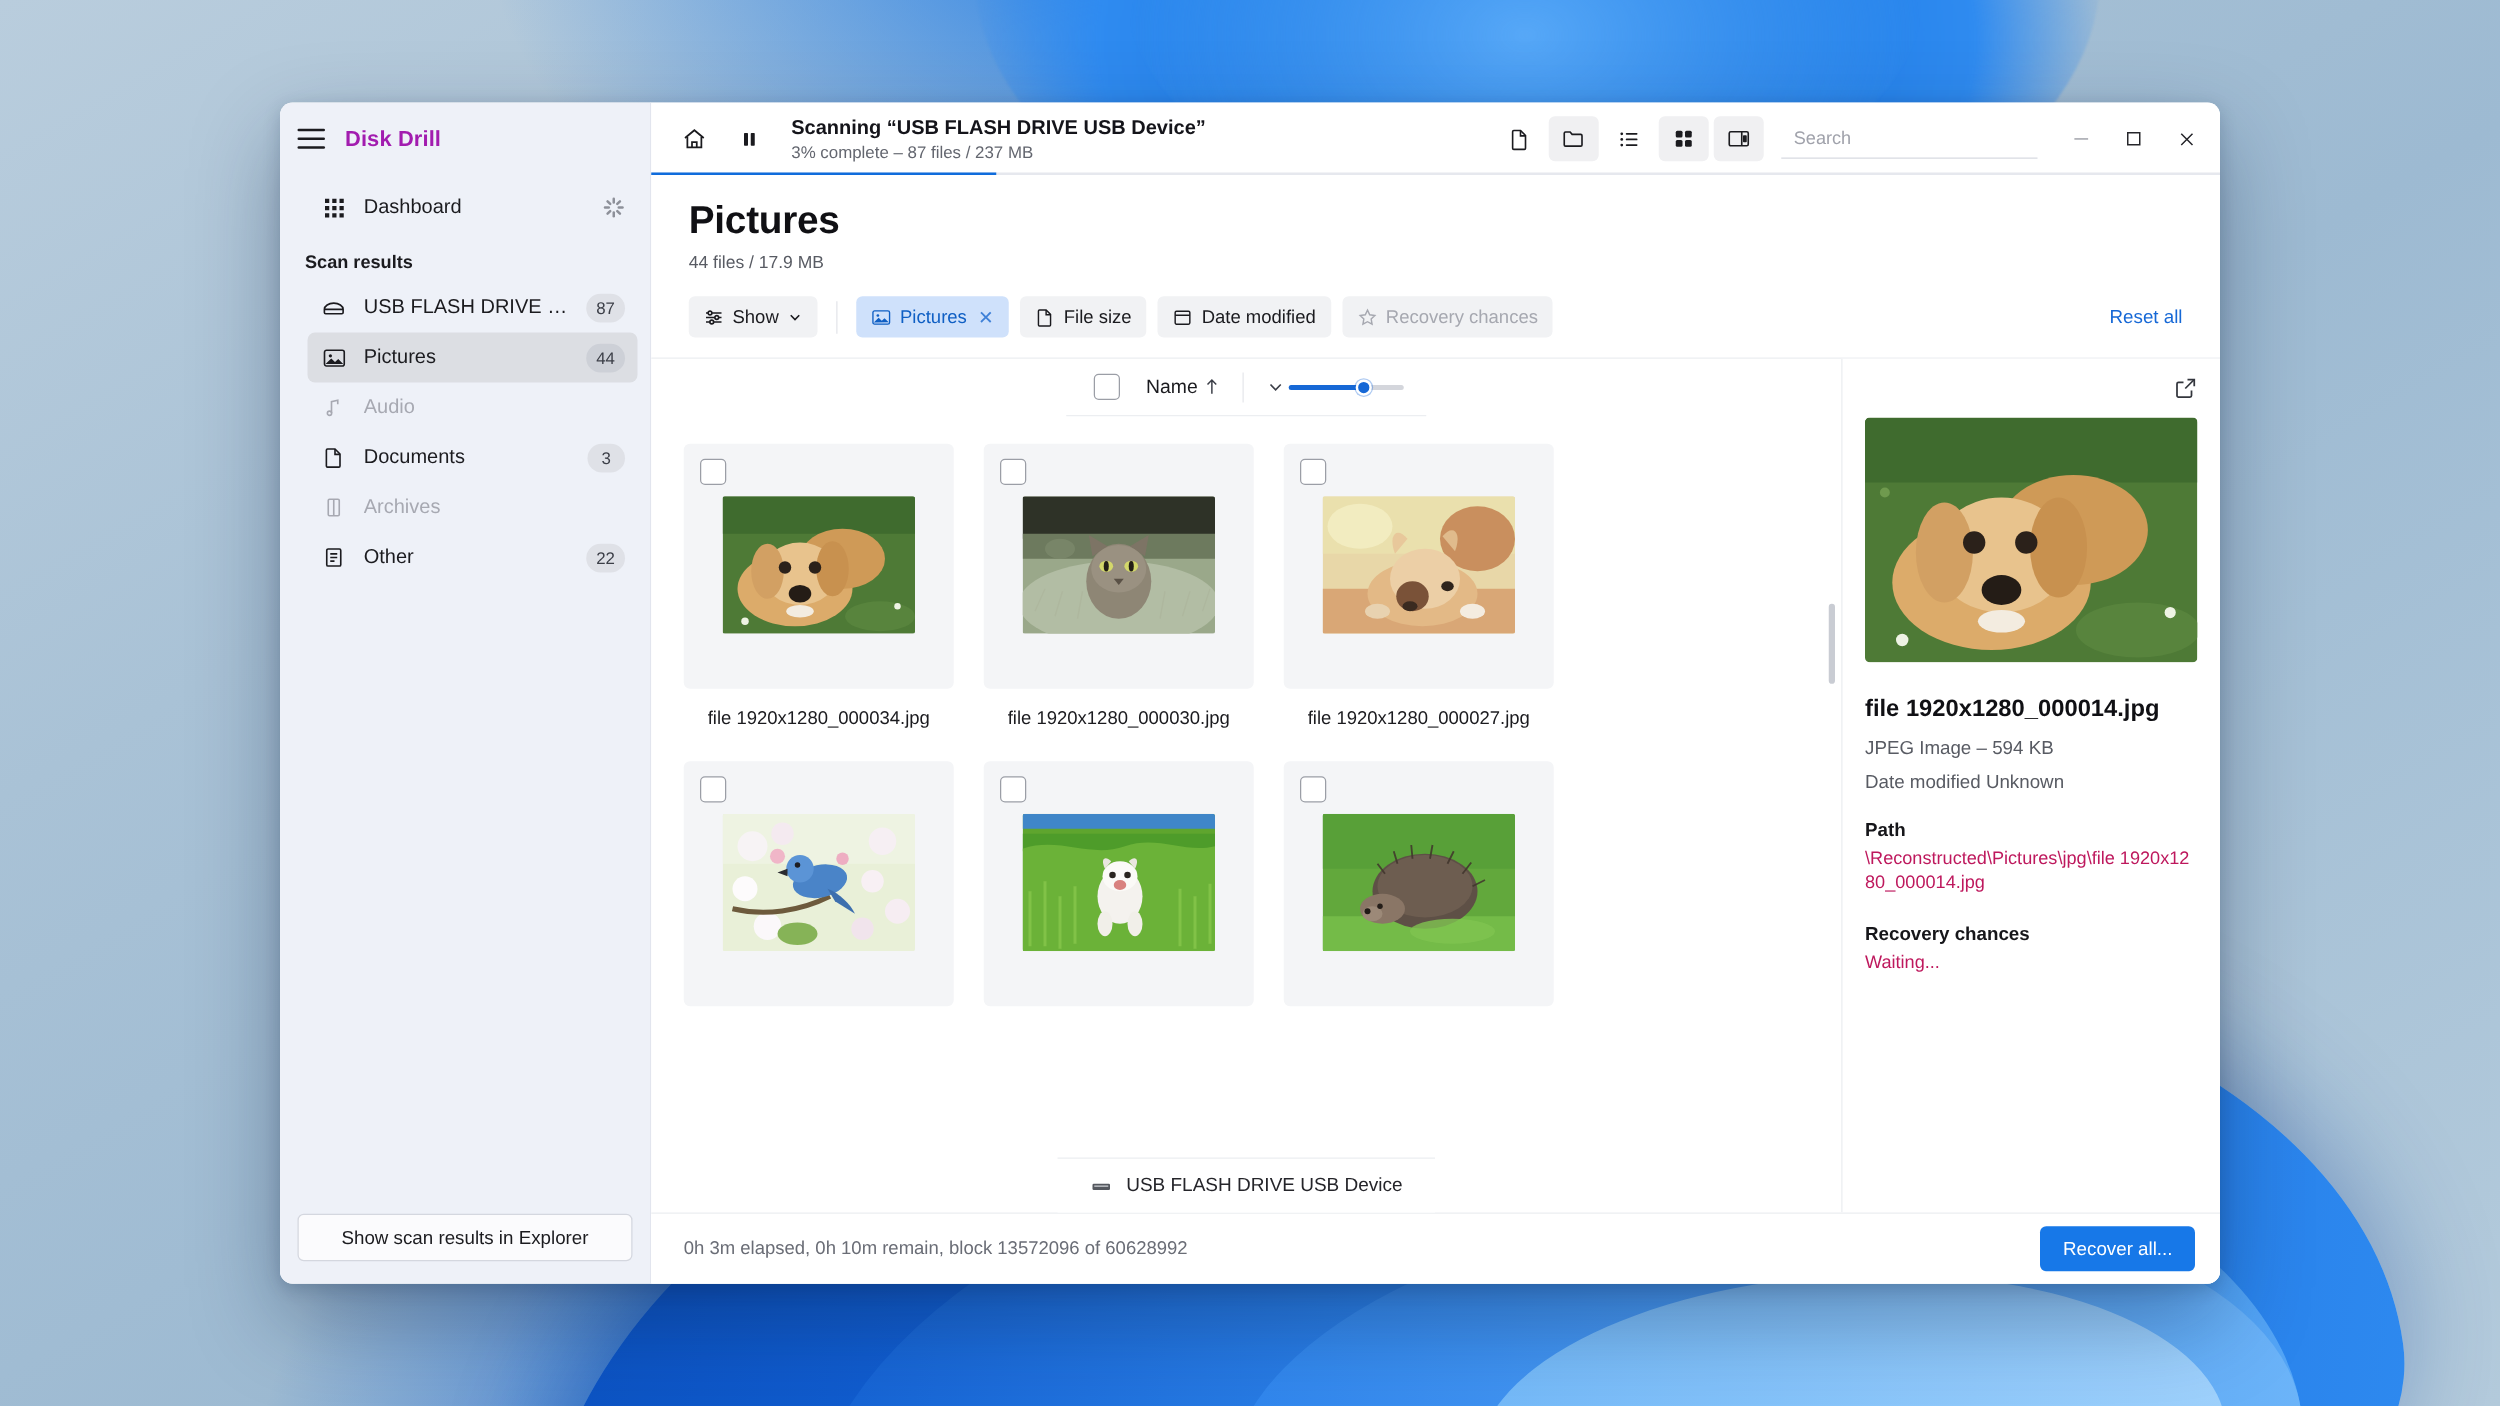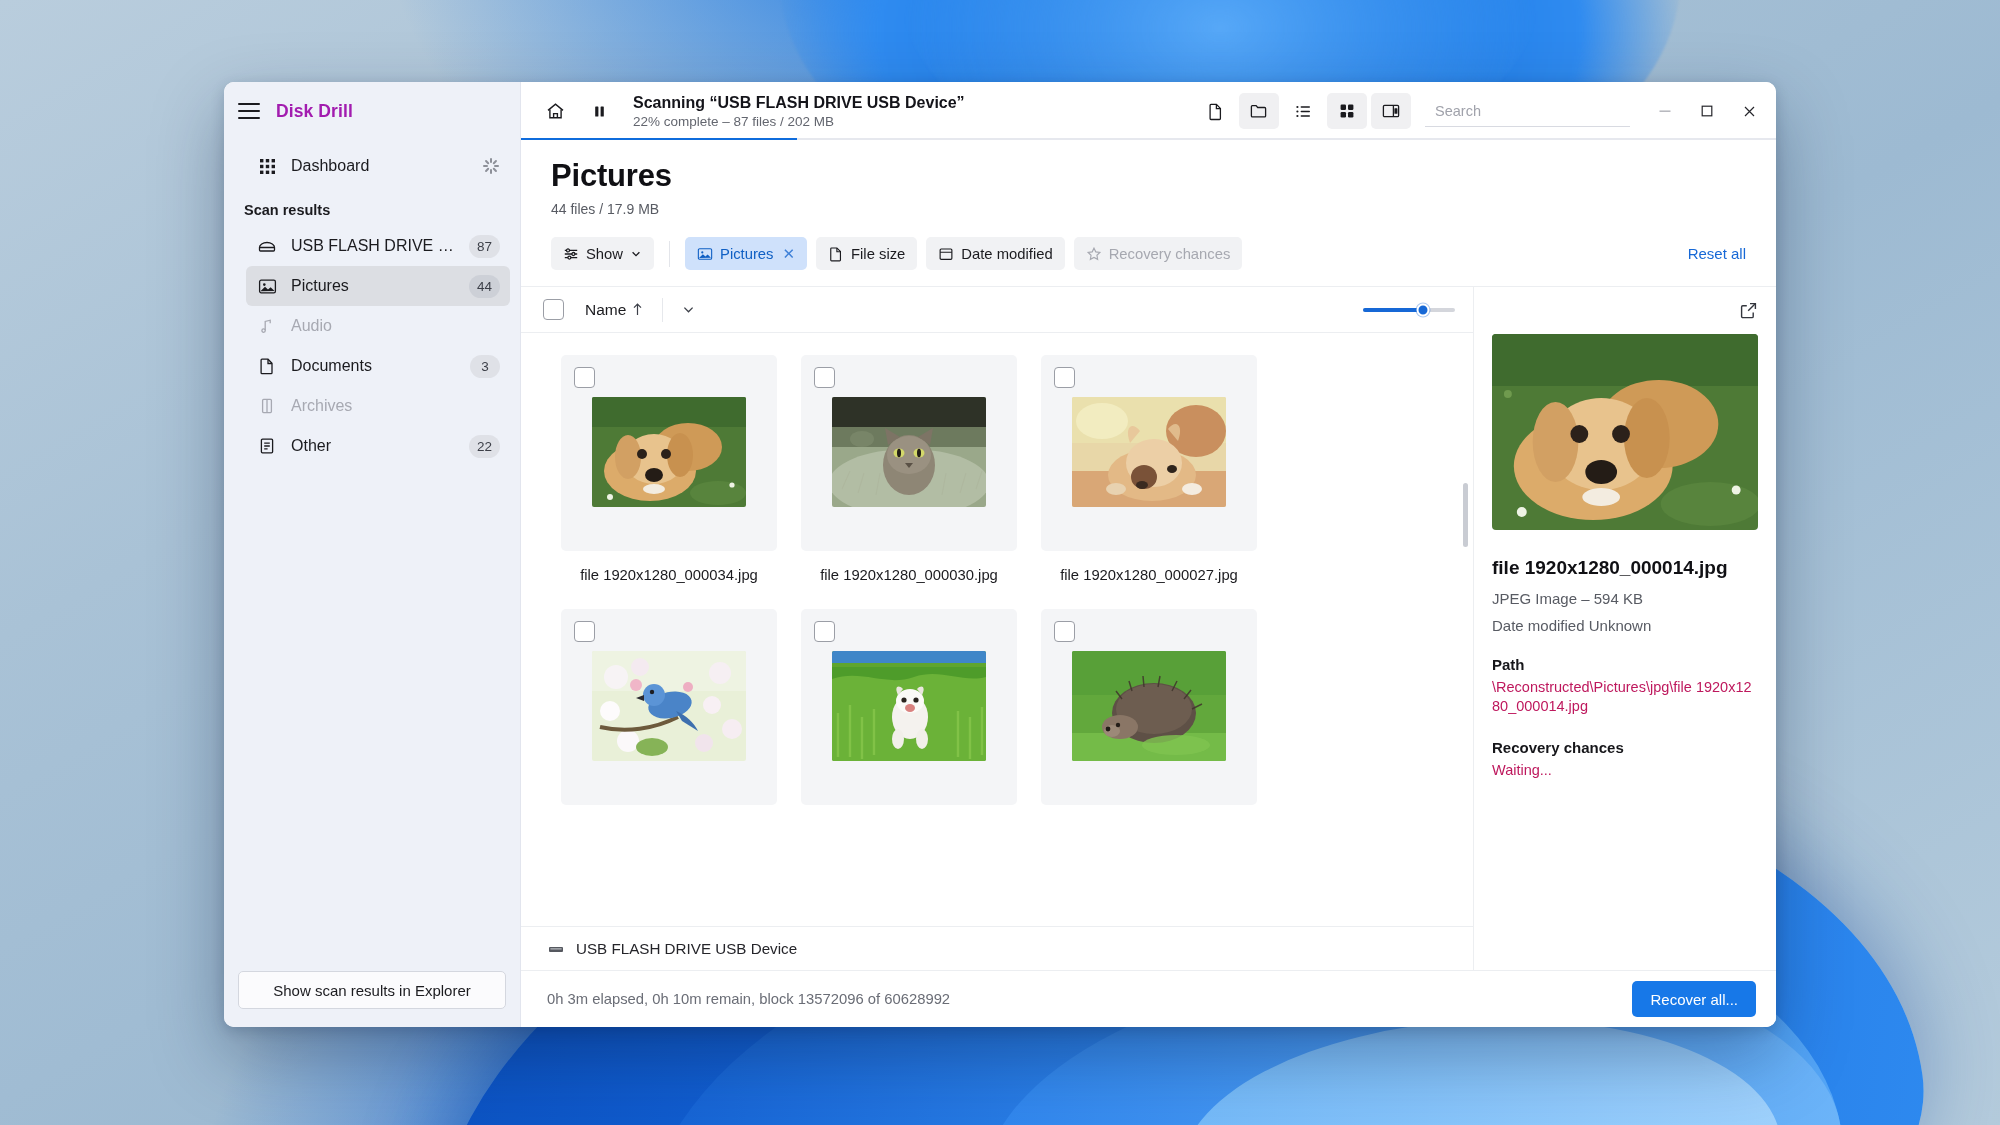--- a/index.html
+++ b/index.html
@@ -170,21 +170,21 @@
     font-size: 14.8px; color: #1b1b1f; cursor: pointer; white-space: nowrap;
   }
   .chip.sel { background: #cfe1fb; color: #0f5fc4; }
   .chip.dim { color: #a6a8b0; }
   .chip .x { font-size: 15px; color: #3f81d8; margin-left: 2px; }
   .chip-divider { width: 1px; height: 26px; background: #e3e5ea; margin: 0 6px; }
   .reset-all { margin-left: auto; font-size: 15px; color: #1668d6; cursor: pointer; }
 
   
   .content-split { flex: 1; display: flex; min-height: 0; border-top: 1px solid #eceef1; }
-  .grid-pane { flex: 1; min-width: 0; display: flex; flex-direction: column; position: relative; }
+  .grid-pane { flex: 1; min-width: 0; display: flex; flex-direction: column; position: relative; align-items: center; }
 
   .list-head {
     height: 46px; display: flex; align-items: center; gap: 0;
     padding: 0 18px 0 22px; border-bottom: 1px solid #eceef1;
   }
   .cb {
     width: 21px; height: 21px; border: 1.6px solid #9b9ea6; border-radius: 4px;
     background: #fff; cursor: pointer; flex: 0 0 21px;
   }
   .lh-name { font-size: 15.5px; color: #1b1b1f; margin-left: 21px; }
@@ -194,21 +194,21 @@
   .slider {
     width: 92px; height: 4px; background: #d4d6dc; border-radius: 2px; position: relative; cursor: pointer;
   }
   .slider .sfill { position: absolute; left: 0; top: 0; height: 100%; background: #1668d6; border-radius: 2px; }
   .slider .thumb {
     position: absolute; top: 50%; width: 13px; height: 13px; border-radius: 50%;
     background: #1668d6; transform: translate(-50%, -50%); border: 2px solid #fff;
     box-shadow: 0 0 0 1px rgba(22,104,214,.35);
   }
 
-  .grid-scroll { flex: 1; overflow: hidden; position: relative; padding: 22px 26px 0 40px; }
+  .grid-scroll { flex: 1; overflow: hidden; position: relative; padding: 22px 26px 0 26px; }
   .tiles { display: flex; flex-wrap: wrap; gap: 26px 24px; }
   .tile { width: 216px; cursor: pointer; }
   .tile-card {
     height: 196px; background: #f4f5f7; border-radius: 5px;
     position: relative; display: flex; align-items: flex-start; justify-content: center;
     padding-top: 42px;
   }
   .tile-cb { position: absolute; left: 13px; top: 12px; }
   .thumb-img { width: 154px; height: 110px; border-radius: 2px; overflow: hidden; }
   .tile-name { font-size: 14.8px; color: #1b1b1f; text-align: center; margin-top: 16px; white-space: nowrap; }
@@ -391,21 +391,21 @@
         <svg width="17" height="17" viewBox="0 0 17 17">
             <g fill="#1b1b1f">
               <rect x="4.2" y="3.4" width="3.2" height="10.2" rx=".6"></rect>
               <rect x="9.6" y="3.4" width="3.2" height="10.2" rx=".6"></rect>
             </g>
           </svg>
       </div>
 
       <div class="scan-text">
         <div class="scan-title">Scanning “USB FLASH DRIVE USB Device”</div>
-        <div class="scan-sub">22% complete – 87 files / 202 MB</div>
+        <div class="scan-sub">3% complete – 87 files / 237 MB</div>
       </div>
 
       <div class="tb-spacer"></div>
 
       <div class="tb-icon">
         <svg width="19" height="19" viewBox="0 0 19 19" fill="none" stroke="#1b1b1f" stroke-width="1.3">
           <path d="M5 2.4h5.4l4 4v10.2a.9.9 0 0 1-.9.9H5a.9.9 0 0 1-.9-.9V3.3a.9.9 0 0 1 .9-.9z"></path>
           <path d="M10.4 2.4v4.3h4"></path>
         </svg>
       </div>

